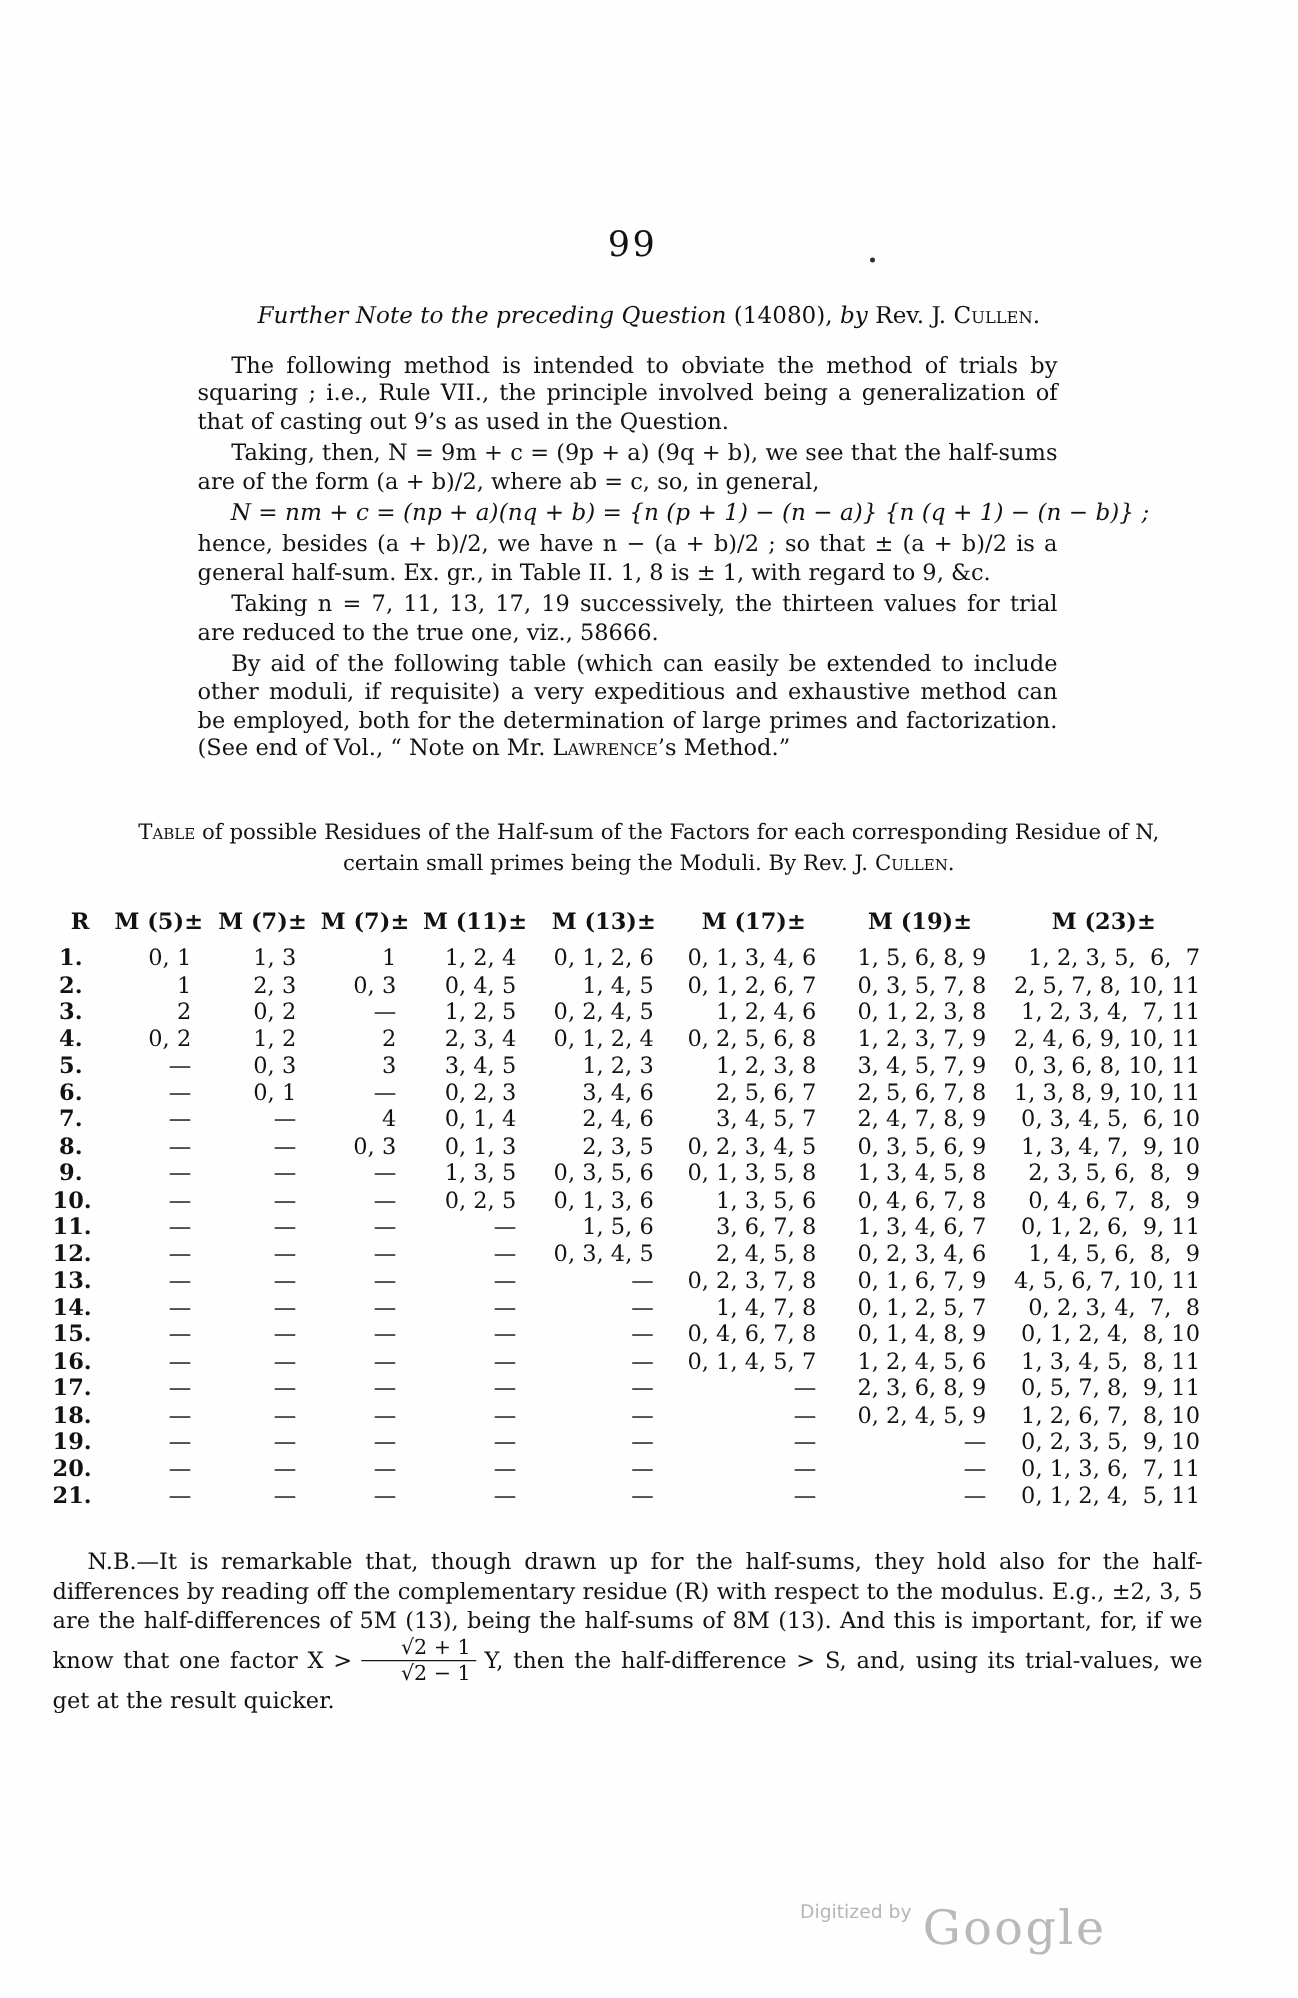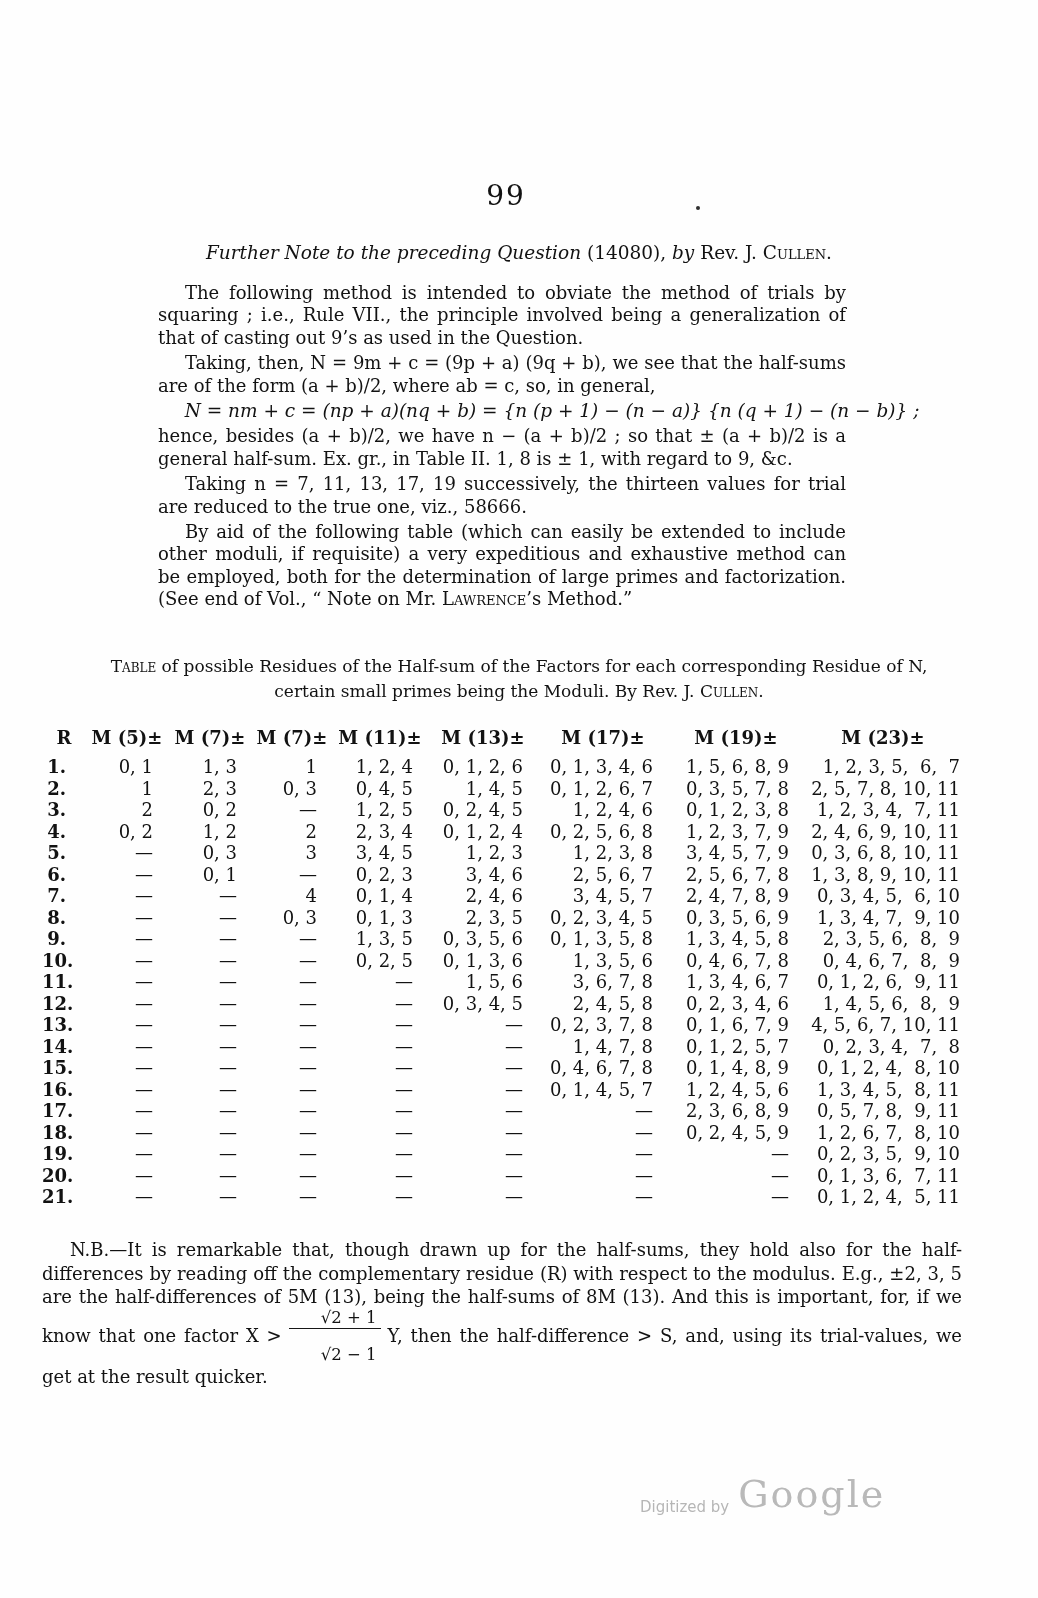--- a/index.html
+++ b/index.html
@@ -62,24 +62,24 @@
   .nb {
     position: absolute; top: 1238px; left: 42px; width: 920px;
     font-size: 18px; line-height: 23.5px; text-align: justify;
   }
   .nb p { margin: 0; text-indent: 28px; }
   .frac {
     display: inline-block; vertical-align: middle; text-align: center;
     font-size: 16.5px; line-height: 1.15; margin: 0 7px;
   }
   .frac .num { display: block; border-bottom: 1.6px solid #161616; padding: 0 4px 1px; }
-  .frac .den { display: block; padding-top: 17px; }
+  .frac .den { display: block; padding-top: 1px; }
   .watermark {
-    position: absolute; top: 1472px; left: 640px;
-    display: flex; align-items: flex-end;
+    position: absolute; top: 1520px; left: 640px;
+    display: flex; align-items: flex-start;
   }
   .wm-text {
     font-family: "DejaVu Sans", "Liberation Sans", sans-serif;
     font-size: 15px; color: #b6b6b6;
   }
   .wm-logo {
     font-family: "DejaVu Serif", "Liberation Serif", serif;
     font-size: 38px; color: #b9b9b9; margin-left: 9px; letter-spacing: 2px;
   }
 </style>

